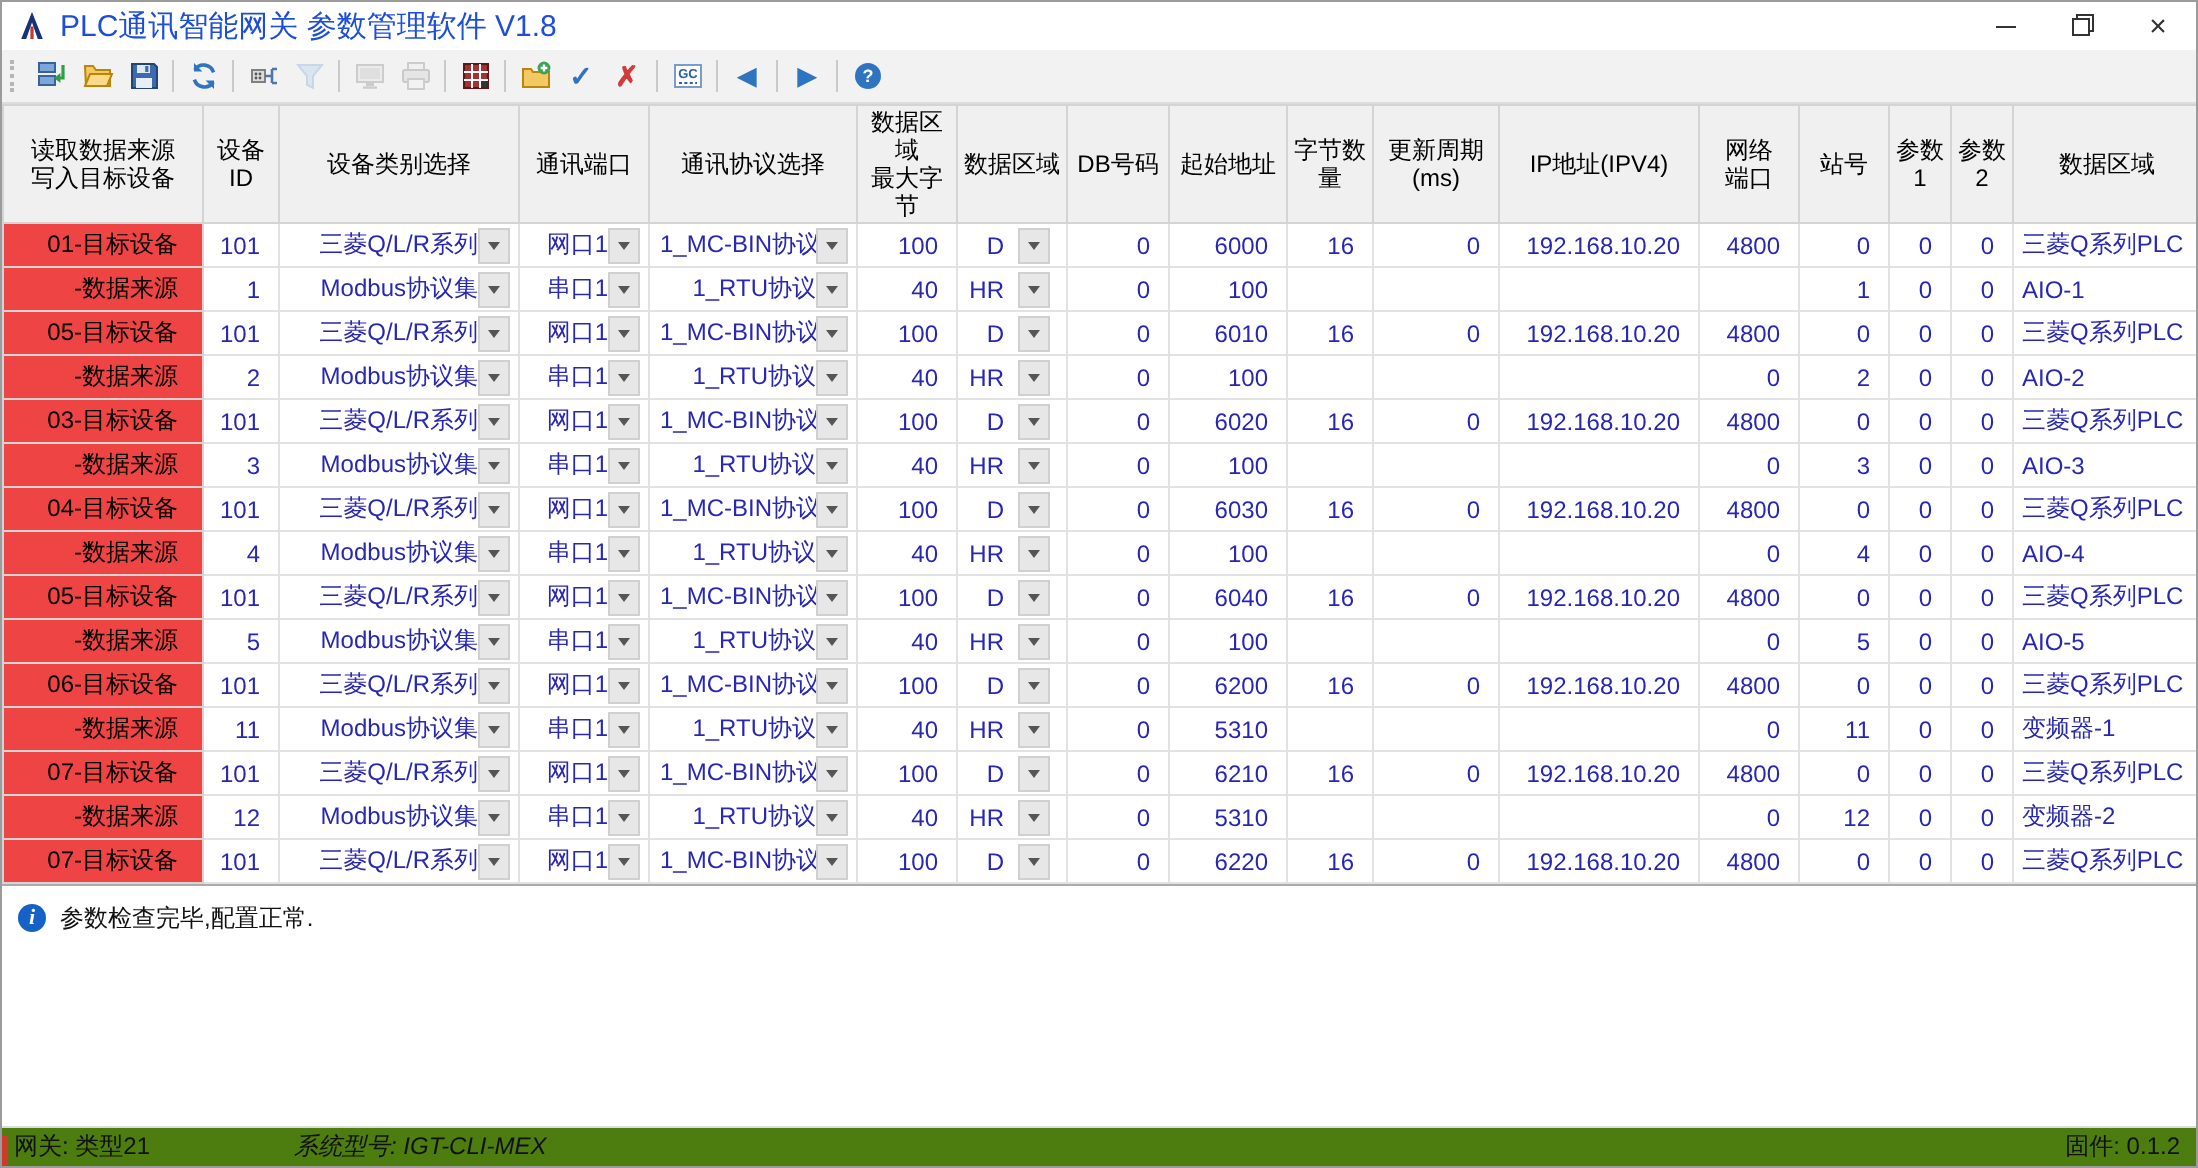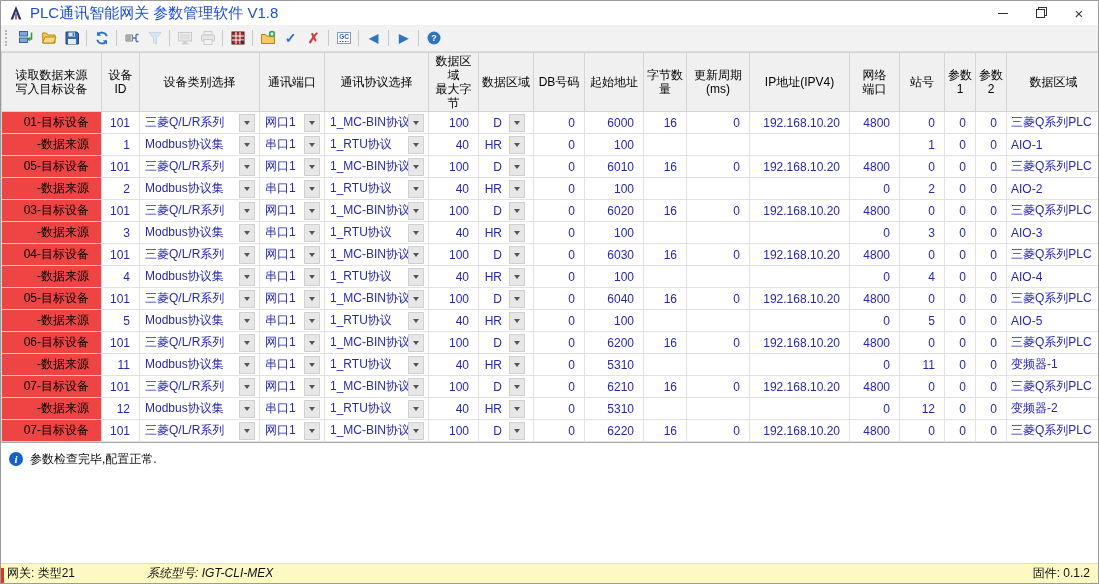--- a/index.html
+++ b/index.html
@@ -41,35 +41,35 @@
                       text-align:center;vertical-align:middle;white-space:pre-line;line-height:14px;padding:1px 2px;}
   table.grid tbody th.rowhdr{background:#ef4444;border:1px solid #d4d4d4;color:#000;text-align:right;
                       padding-right:12px;position:relative;}
   table.grid tbody td{height:22px;border:1px solid #e2e2e2;color:#2727b3;vertical-align:middle;}
   table.grid tbody tr{height:22px;}
   td.num{text-align:right;padding-right:9px;}
   td.txt{text-align:left;padding:0 4px;}
   td.combo,td.combo-r{padding:0;}
   .cellflex{display:flex;align-items:center;height:100%;}
   td.combo .cellflex{padding:0 4px 0 5px;}
-  td.combo .val{flex:1;overflow:hidden;}
+  td.combo .val{flex:1;overflow:hidden;text-align:right;}
   td.combo-r .cellflex{justify-content:flex-end;padding-right:8px;}
   td.combo-r .val{margin-right:7px;}
   .dd{flex:none;width:14px;height:16px;background:#e7e7e7;border:1px solid #d0d0d0;display:flex;align-items:center;justify-content:center;}
   .tri{width:0;height:0;border:3px solid transparent;border-top:4px solid #555;margin-top:4px;}
 
   
   .msgpanel{flex:1;background:#fff;border-top:1px solid #ababab;padding:8px 8px 0 8px;display:flex;align-items:flex-start;gap:7px;}
   .infoicon{flex:none;width:14px;height:14px;border-radius:50%;background:#1661c7;color:#fff;
             font-family:"Liberation Serif",serif;font-style:italic;font-weight:bold;font-size:11px;
             line-height:14px;text-align:center;margin-top:1px;}
   .msgtext{color:#111;}
 
   
-  .statusbar{height:19px;flex:none;background:#fef9c3;border-top:1px solid #dcdcdc;position:relative;line-height:18px;color:#111;}
+  .statusbar{height:19px;flex:none;background:#4d7c0f;border-top:1px solid #dcdcdc;position:relative;line-height:18px;color:#111;}
   .sb-gateway{position:absolute;left:6px;}
   .sb-model{position:absolute;left:146px;font-style:italic;}
   .sb-firmware{position:absolute;right:8px;}
   .redmark{position:absolute;left:0;bottom:0;width:3px;height:15px;background:#d03a2b;}
 </style>
 </head>
 <body>
 
 <div class="window">
 

